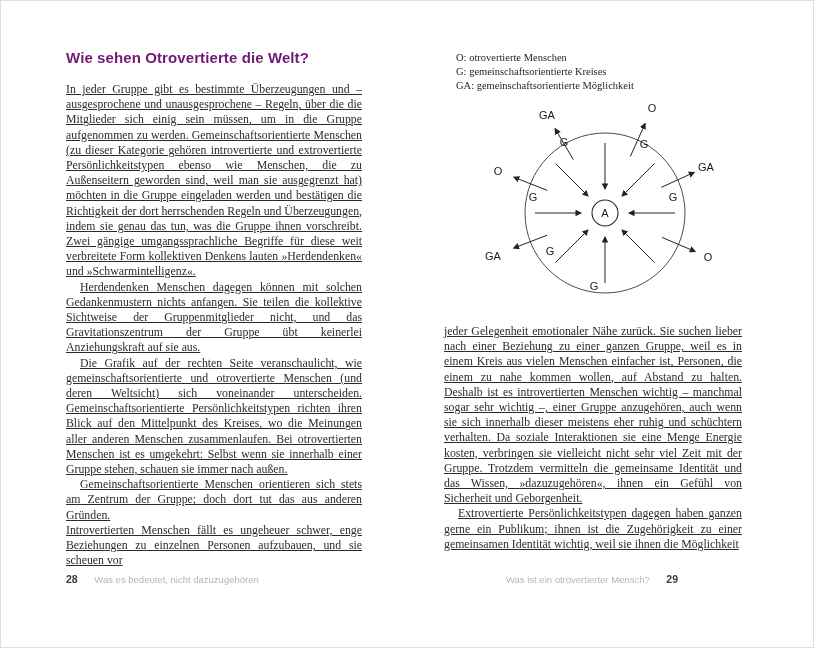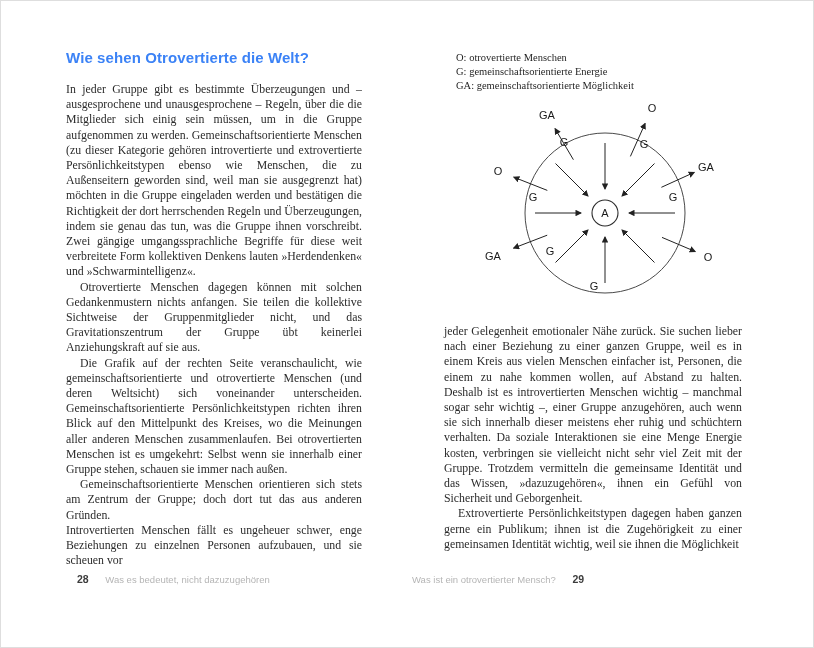--- a/index.html
+++ b/index.html
@@ -3,75 +3,76 @@
 <meta charset="utf-8">
 <style>
   html,body { margin:0; padding:0; background:#ffffff; }
   .spread {
     position:relative; width:814px; height:648px; box-sizing:border-box;
     background:#ffffff; border:1px solid #dedede; overflow:hidden;
     font-family:"Liberation Serif", serif; color:#2b2b2b;
   }
   .heading {
     font-family:"Liberation Sans", sans-serif; font-weight:700;
-    font-size:15px; color:#3b82f6; margin:0 0 16px 0; letter-spacing:0.1px;
+    font-size:15px; color:#701a75; margin:0 0 16px 0; letter-spacing:0.1px;
   }
   .left-col { position:absolute; left:65px; top:48px; width:296px; }
   .body-text p {
     margin:0; font-size:11.8px; line-height:15.2px; text-align:justify;
     hyphens:none;
+    text-decoration:underline;
   }
   .indent { text-indent:14px; }
   .para-gap { margin-top:15px; }
 
   .legend {
     position:absolute; left:455px; top:50px; width:300px;
     font-family:Liberation Serif, serif; font-size:10.5px;
     line-height:14px; color:#1f1f1f;
   }
   .legend div { white-space:nowrap; }
 
   .diagram-wrap { position:absolute; left:449px; top:92px; width:310px; height:235px; }
   .diagram-wrap svg text {
     font-family:"Liberation Sans", sans-serif; font-size:11px; fill:#1a1a1a;
   }
 
   .right-col { position:absolute; left:443px; top:323px; width:298px; }
 
   .footer-left {
-    position:absolute; left:76px; top:572px; width:330px;
+    position:absolute; left:65px; top:572px; width:330px;
     font-family:"Liberation Sans", sans-serif; font-size:9.5px; color:#b5b5b5;
   }
   .footer-right {
-    position:absolute; right:61px; top:572px; width:340px; text-align:left;
+    position:absolute; right:51px; top:572px; width:340px; text-align:center;
     font-family:"Liberation Sans", sans-serif; font-size:9.5px; color:#b5b5b5;
   }
   .pagenum { color:#3c3c3c; font-size:10.5px; font-weight:700; }
   .footer-left .pagenum { margin-right:14px; }
   .footer-right .pagenum { margin-left:14px; }
 </style>
 </head>
 <body>
 
 <div class="spread">
 
   <div class="left-col">
     <h1 class="heading">Wie sehen Otrovertierte die Welt?</h1>
     <div class="body-text">
       <p>In jeder Gruppe gibt es bestimmte Überzeugungen und – ausgesprochene und unausgesprochene – Regeln, über die die Mitglieder sich einig sein müssen, um in die Gruppe aufgenommen zu werden. Gemeinschaftsorientierte Menschen (zu dieser Kategorie gehören introvertierte und extrovertierte Persönlichkeitstypen ebenso wie Menschen, die zu Außenseitern geworden sind, weil man sie ausgegrenzt hat) möchten in die Gruppe eingeladen werden und bestätigen die Richtigkeit der dort herrschenden Regeln und Überzeugungen, indem sie genau das tun, was die Gruppe ihnen vorschreibt. Zwei gängige umgangssprachliche Begriffe für diese weit verbreitete Form kollektiven Denkens lauten »Herdendenken« und »Schwarmintelligenz«.</p>
-      <p class="indent">Otrovertierte Menschen dagegen können mit solchen Gedankenmustern nichts anfangen. Sie teilen die kollektive Sichtweise der Gruppenmitglieder nicht, und das Gravitationszentrum der Gruppe übt keinerlei Anziehungskraft auf sie aus.</p>
+      <p class="indent">Herdendenken Menschen dagegen können mit solchen Gedankenmustern nichts anfangen. Sie teilen die kollektive Sichtweise der Gruppenmitglieder nicht, und das Gravitationszentrum der Gruppe übt keinerlei Anziehungskraft auf sie aus.</p>
       <p class="indent">Die Grafik auf der rechten Seite veranschaulicht, wie gemeinschaftsorientierte und otrovertierte Menschen (und deren Weltsicht) sich voneinander unterscheiden. Gemeinschaftsorientierte Persönlichkeitstypen richten ihren Blick auf den Mittelpunkt des Kreises, wo die Meinungen aller anderen Menschen zusammenlaufen. Bei otrovertierten Menschen ist es umgekehrt: Selbst wenn sie innerhalb einer Gruppe stehen, schauen sie immer nach außen.</p>
       <p class="indent">Gemeinschaftsorientierte Menschen orientieren sich stets am Zentrum der Gruppe; doch dort tut das aus anderen Gründen.</p>
       <p class="para-gap">Introvertierten Menschen fällt es ungeheuer schwer, enge Beziehungen zu einzelnen Personen aufzubauen, und sie scheuen vor</p>
     </div>
   </div>
 
   <div class="legend">
     <div>O: otrovertierte Menschen</div>
-    <div>G: gemeinschaftsorientierte Energie</div>
+    <div>G: gemeinschaftsorientierte Kreises</div>
     <div>GA: gemeinschaftsorientierte Möglichkeit</div>
   </div>
 
   <div class="diagram-wrap">
     <svg viewBox="0 0 310 235" width="310" height="235">
       <defs>
         <marker id="ah" viewBox="0 0 10 10" refX="8.5" refY="5" markerWidth="6.5" markerHeight="6.5" orient="auto">
           <path d="M0,0 L10,5 L0,10 z" fill="#222"></path>
         </marker>
       </defs>

